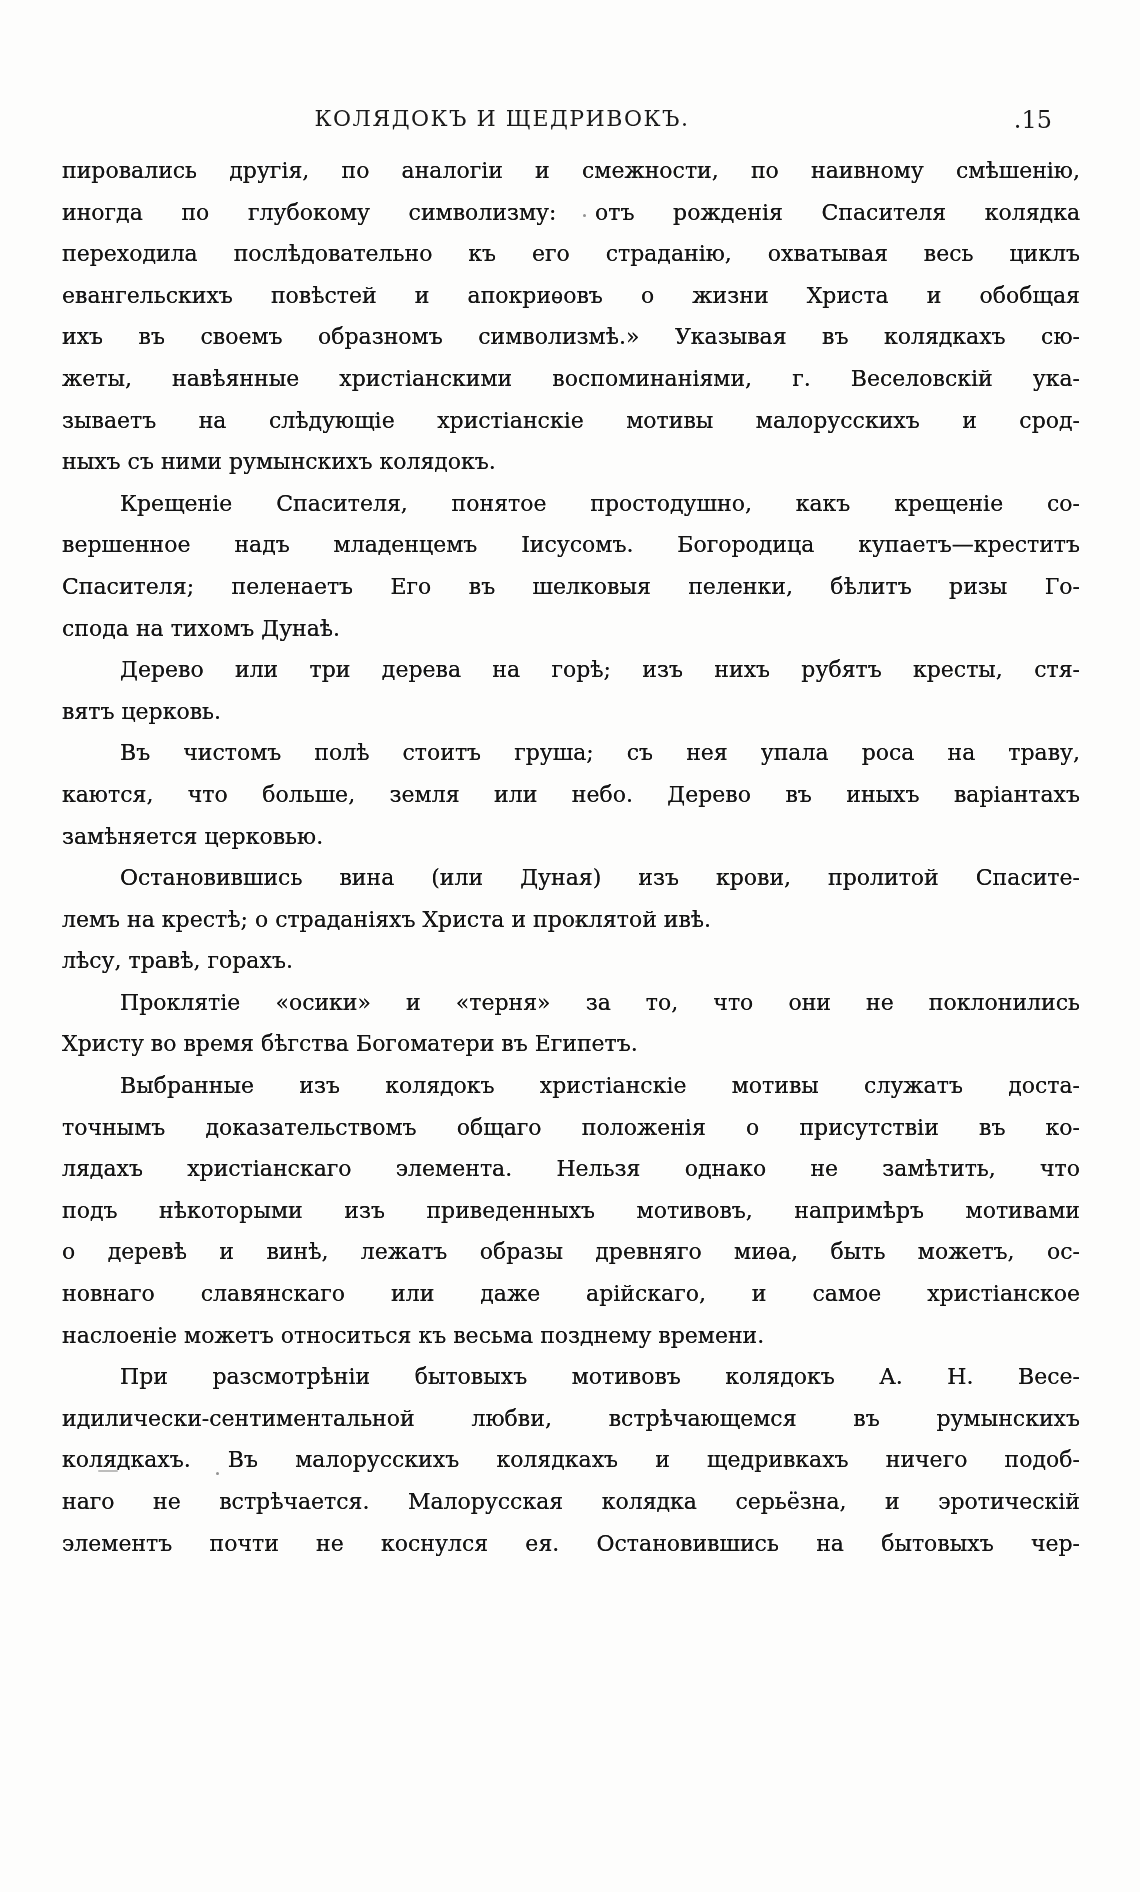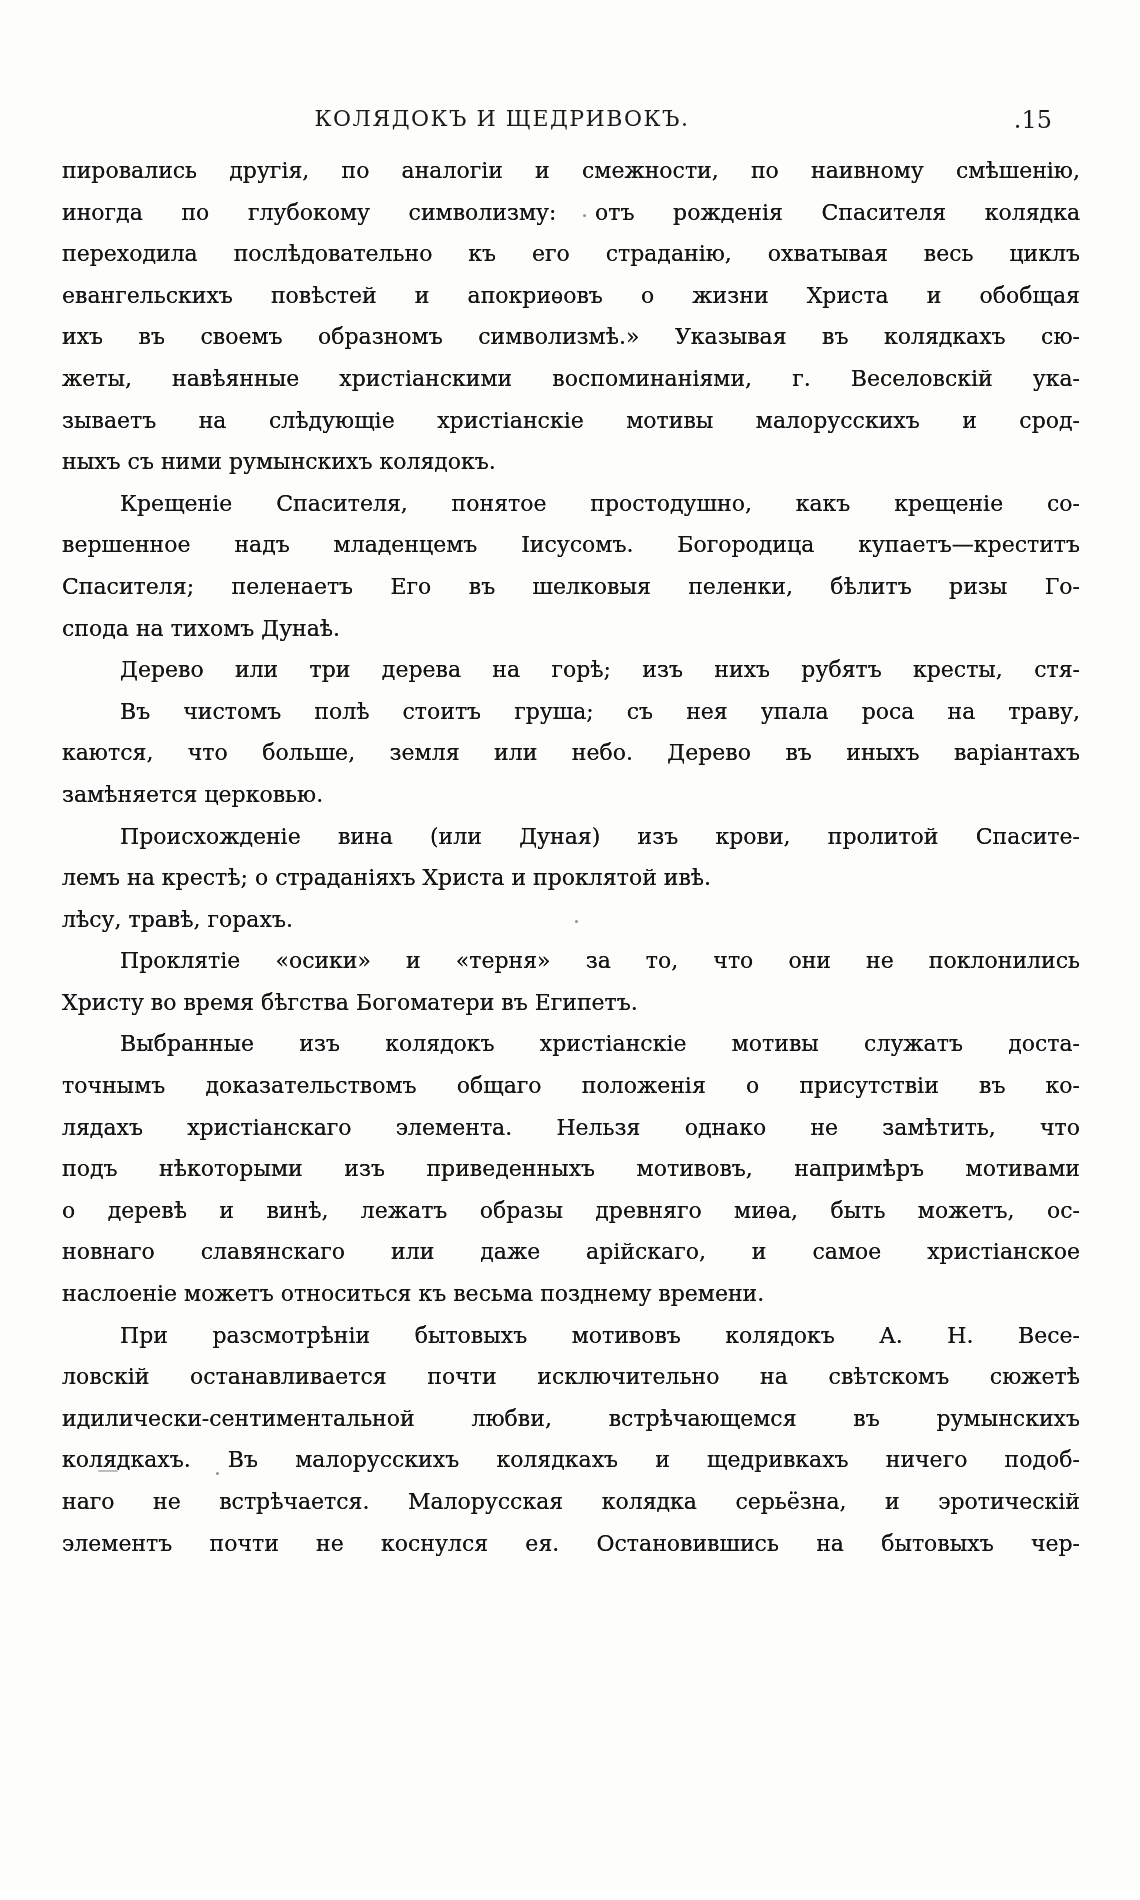--- a/index.html
+++ b/index.html
@@ -95,37 +95,37 @@
       <div class="line">евангельскихъ повѣстей и апокриѳовъ о жизни Христа и обобщая</div>
       <div class="line">ихъ въ своемъ образномъ символизмѣ.» Указывая въ колядкахъ сю-</div>
       <div class="line">жеты, навѣянные христіанскими воспоминаніями, г. Веселовскій ука-</div>
       <div class="line">зываетъ на слѣдующіе христіанскіе мотивы малорусскихъ и срод-</div>
       <div class="line endline">ныхъ съ ними румынскихъ колядокъ.</div>
       <div class="line indent">Крещеніе Спасителя, понятое простодушно, какъ крещеніе со-</div>
       <div class="line">вершенное надъ младенцемъ Іисусомъ. Богородица купаетъ—креститъ</div>
       <div class="line">Спасителя; пеленаетъ Его въ шелковыя пеленки, бѣлитъ ризы Го-</div>
       <div class="line endline">спода на тихомъ Дунаѣ.</div>
       <div class="line indent">Дерево или три дерева на горѣ; изъ нихъ рубятъ кресты, стя-</div>
+      <div class="line endline">вятъ церковь.</div>
       <div class="line indent">Въ чистомъ полѣ стоитъ груша; съ нея упала роса на траву,</div>
       <div class="line">каются, что больше, земля или небо. Дерево въ иныхъ варіантахъ</div>
       <div class="line endline">замѣняется церковью.</div>
-      <div class="line indent">Происхожденіе вина (или Дуная) изъ крови, пролитой Спасите-</div>
+      <div class="line indent">Остановившись вина (или Дуная) изъ крови, пролитой Спасите-</div>
       <div class="line endline">лемъ на крестѣ; о страданіяхъ Христа и проклятой ивѣ.</div>
       <div class="line endline">лѣсу, травѣ, горахъ.</div>
       <div class="line indent">Проклятіе «осики» и «терня» за то, что они не поклонились</div>
       <div class="line endline">Христу во время бѣгства Богоматери въ Египетъ.</div>
       <div class="line indent">Выбранные изъ колядокъ христіанскіе мотивы служатъ доста-</div>
       <div class="line">точнымъ доказательствомъ общаго положенія о присутствіи въ ко-</div>
       <div class="line">лядахъ христіанскаго элемента. Нельзя однако не замѣтить, что</div>
       <div class="line">подъ нѣкоторыми изъ приведенныхъ мотивовъ, напримѣръ мотивами</div>
       <div class="line">о деревѣ и винѣ, лежатъ образы древняго миѳа, быть можетъ, ос-</div>
       <div class="line">новнаго славянскаго или даже арійскаго, и самое христіанское</div>
       <div class="line endline">наслоеніе можетъ относиться къ весьма позднему времени.</div>
       <div class="line indent">При разсмотрѣніи бытовыхъ мотивовъ колядокъ А. Н. Весе-</div>
-      <div class="line">ловскій останавливается почти исключительно на свѣтскомъ сюжетѣ</div>
       <div class="line">идилически-сентиментальной любви, встрѣчающемся въ румынскихъ</div>
       <div class="line">колядкахъ. Въ малорусскихъ колядкахъ и щедривкахъ ничего подоб-</div>
       <div class="line">наго не встрѣчается. Малорусская колядка серьёзна, и эротическій</div>
       <div class="line">элементъ почти не коснулся ея. Остановившись на бытовыхъ чер-</div>
     </div>
 
   <div class="speck" style="left:583px; top:214px; width:3px; height:3px;"></div>
   <div class="speck" style="left:575px; top:920px; width:3px; height:3px;"></div>
   <div class="speck dash" style="left:98px; top:1470px; width:20px; height:2px;"></div>
   <div class="speck" style="left:216px; top:1472px; width:3px; height:3px;"></div>

